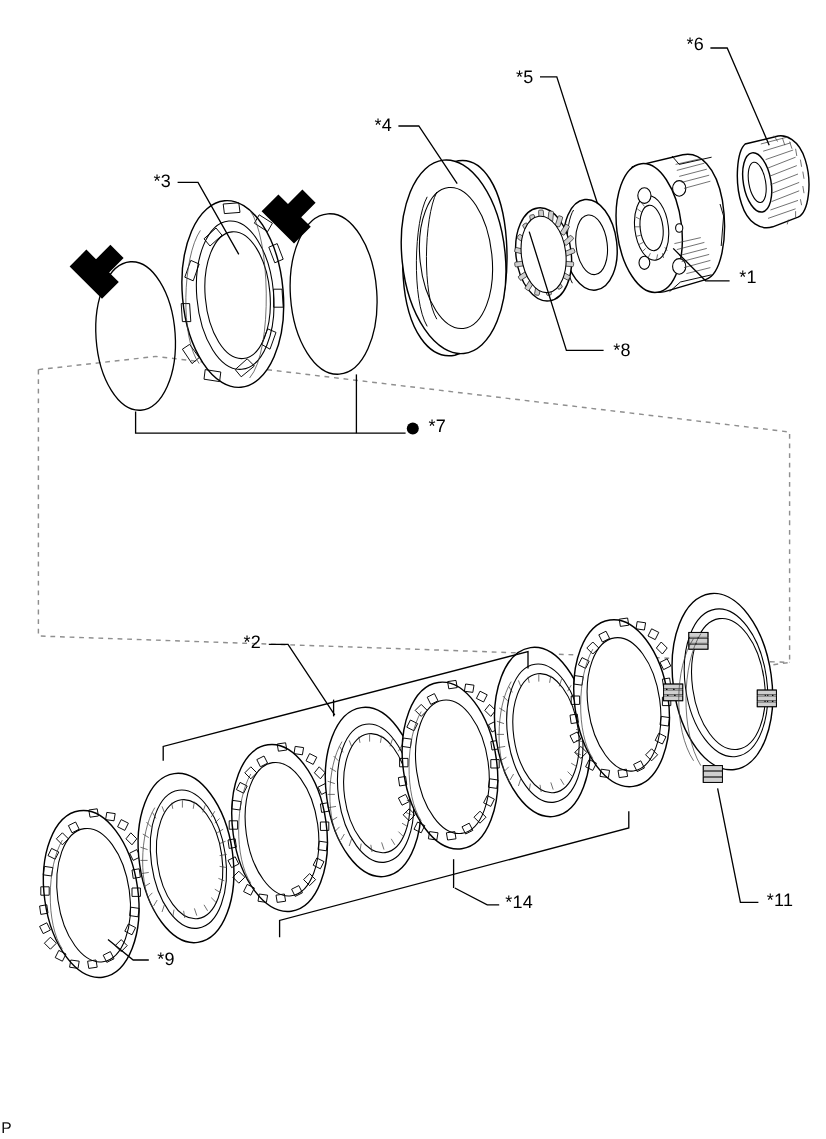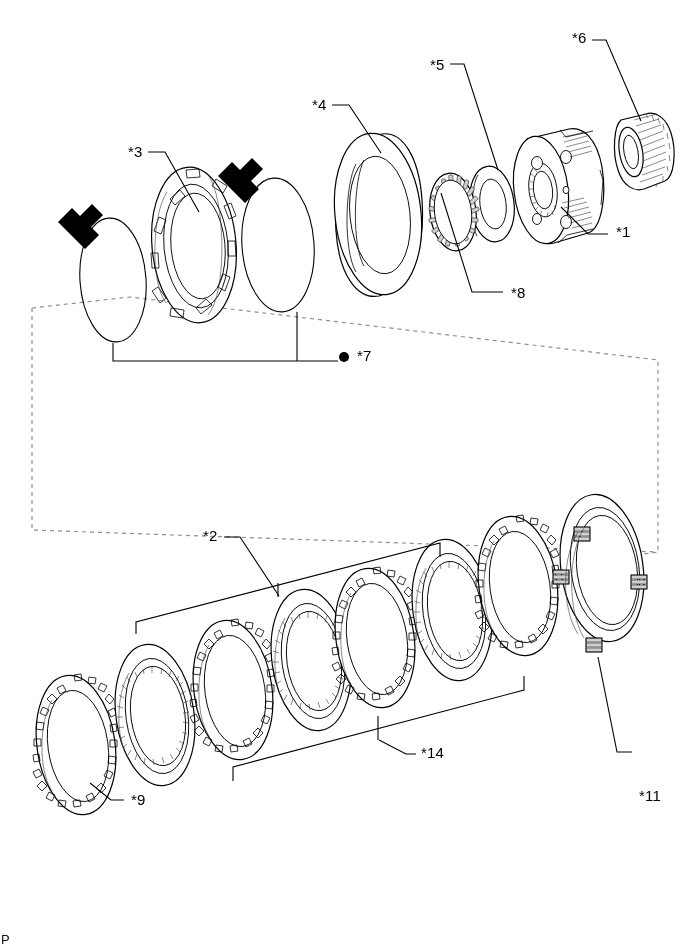--- a/index.html
+++ b/index.html
@@ -538,17 +538,17 @@
   <div class="lbl" style="left:616px; top:224px;">*1</div>
   <div class="lbl" style="left:203px; top:528px;">*2</div>
   <div class="lbl" style="left:128px; top:144px;">*3</div>
   <div class="lbl" style="left:312px; top:97px;">*4</div>
   <div class="lbl" style="left:430px; top:57px;">*5</div>
   <div class="lbl" style="left:572px; top:30px;">*6</div>
   <div class="lbl" style="left:357px; top:348px;">*7</div>
   <div class="lbl" style="left:511px; top:285px;">*8</div>
   <div class="lbl" style="left:131px; top:792px;">*9</div>
   <div class="lbl" style="left:421px; top:745px;">*14</div>
-  <div class="lbl" style="left:639px; top:743px;margin-top:45px;">*11</div>
+  <div class="lbl" style="left:639px; top:743px;">*11</div>
 
   <div class="corner-mark">P</div>
 
 </div>
 
 </body></html>

